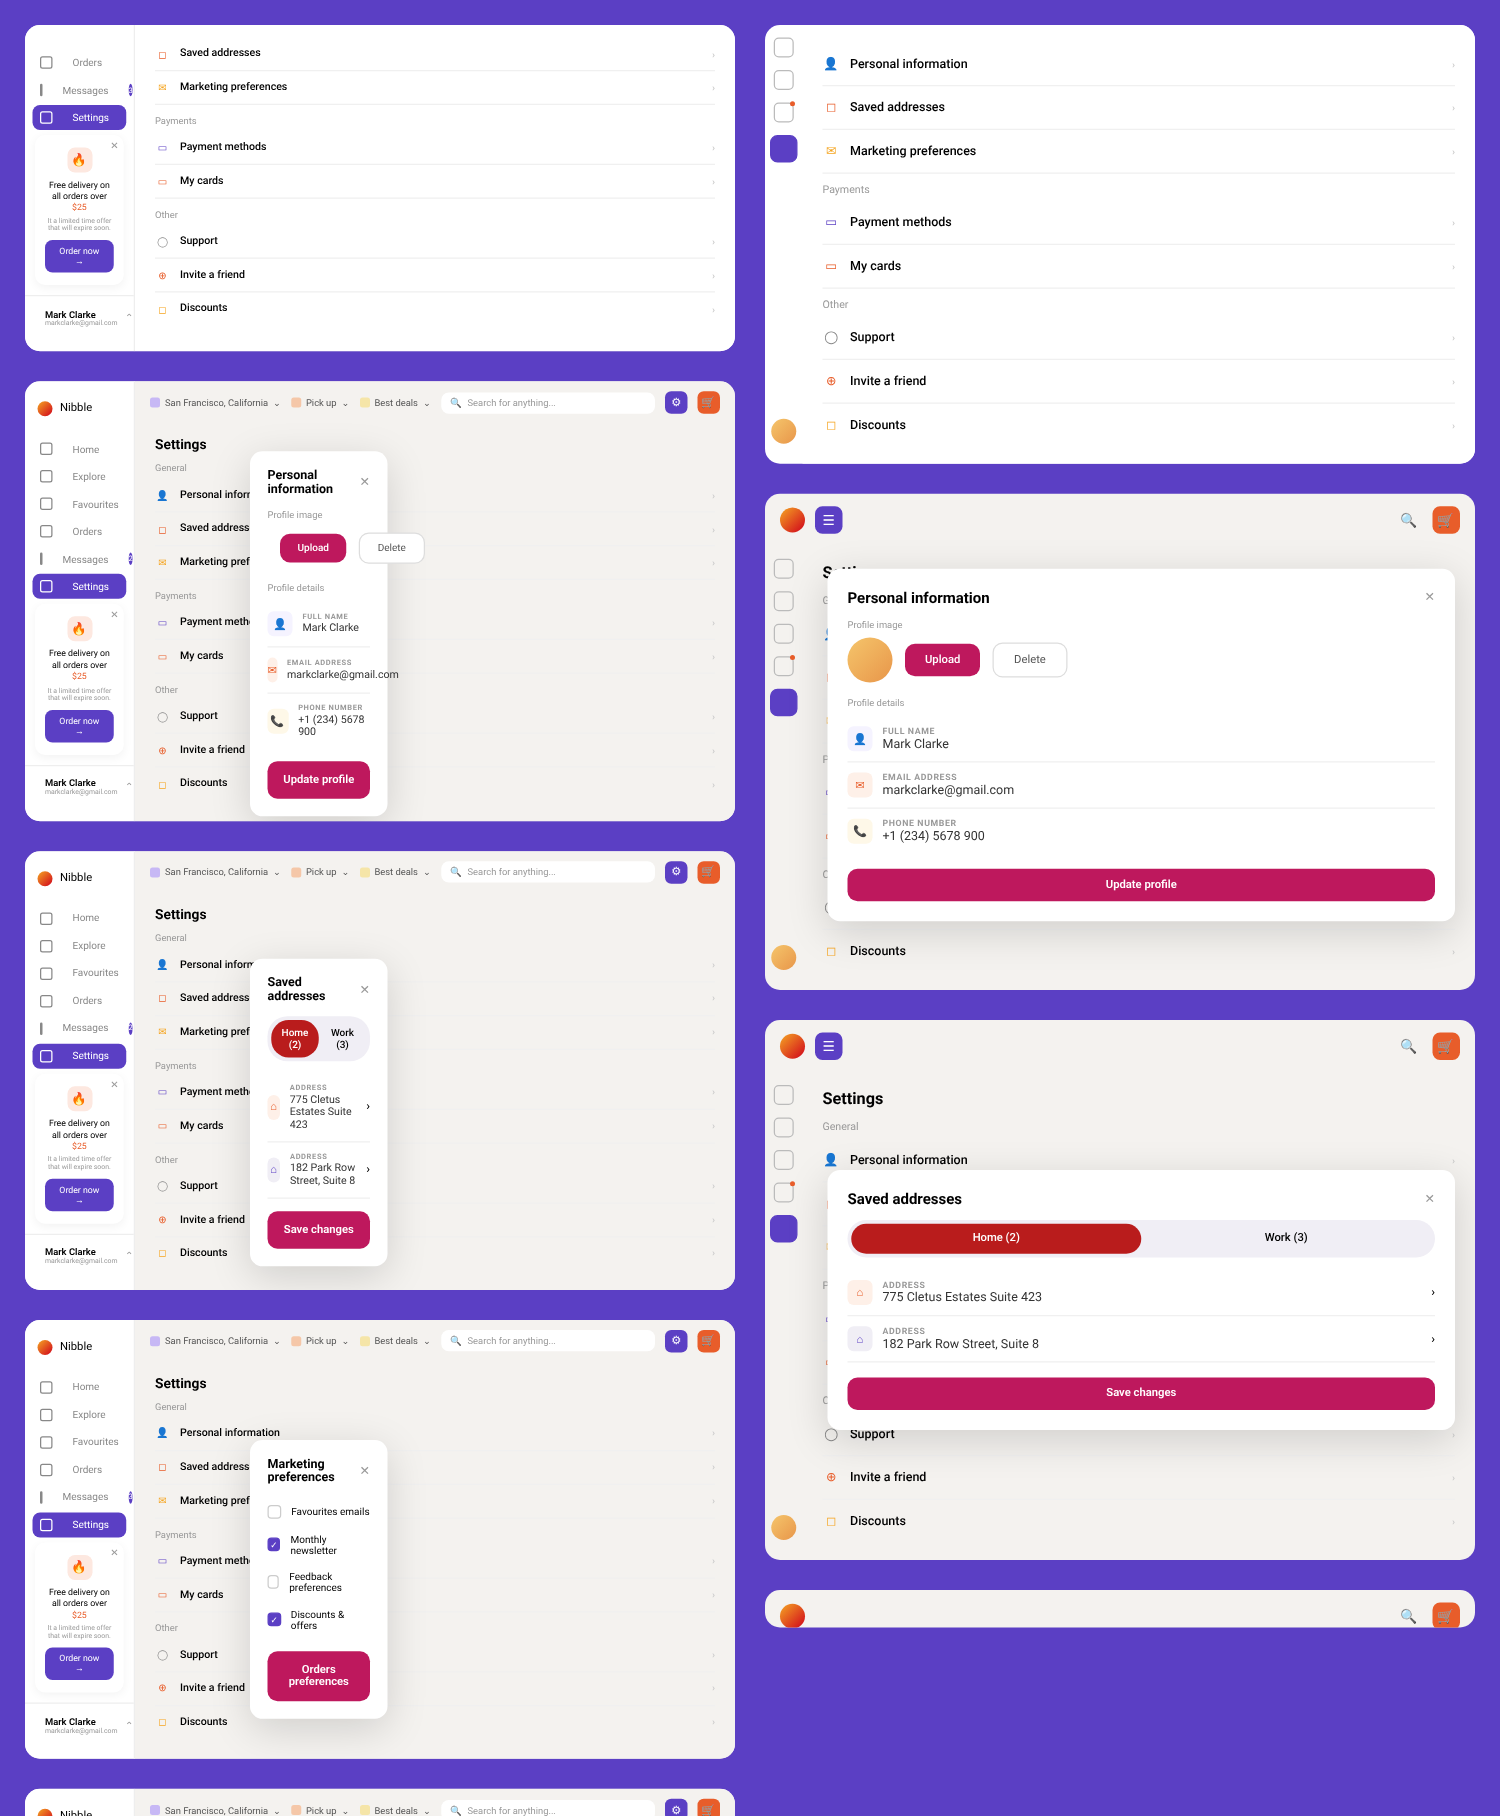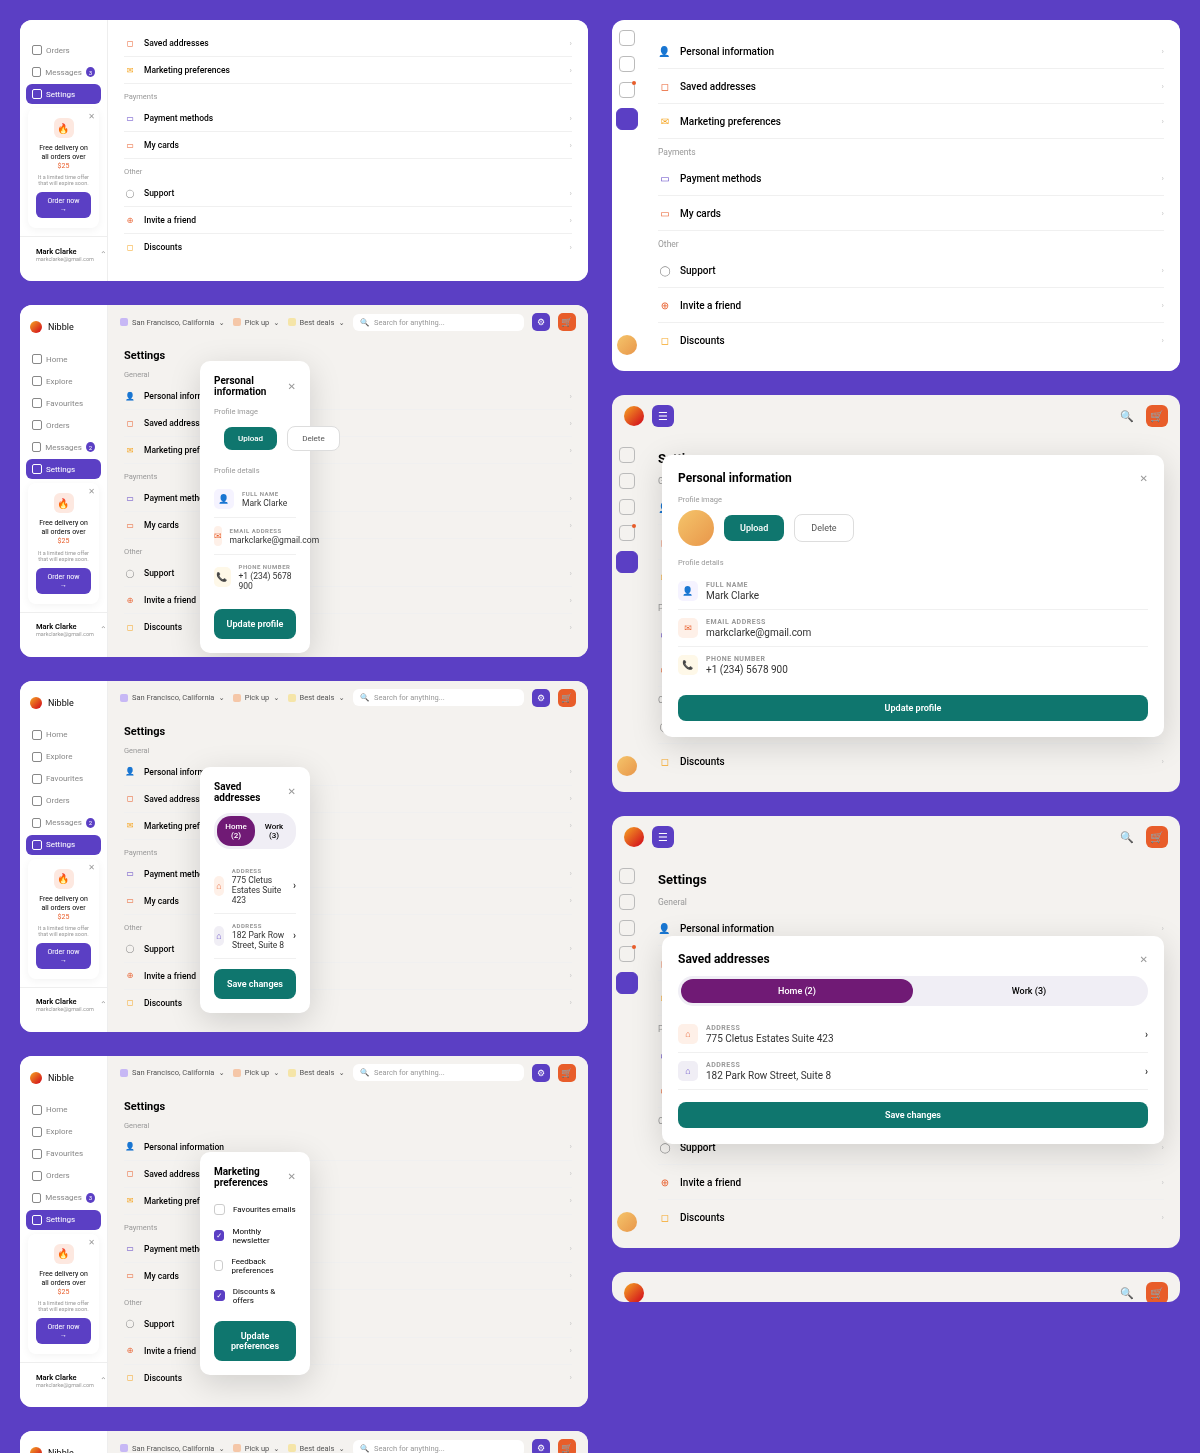--- a/index.html
+++ b/index.html
@@ -6,21 +6,21 @@
 body{background:#5b3fc4;padding:20px;font-size:10px}
 .grid{display:grid;grid-template-columns:1fr 1fr;gap:24px;max-width:1160px;margin:0 auto}
 .col{display:flex;flex-direction:column;gap:24px}
 .card{background:#f4f2ef;border-radius:12px;overflow:hidden;position:relative}
 .card.white{background:#fff}
 .desktop{display:flex;min-height:200px}
 .sidebar{width:88px;background:#fff;display:flex;flex-direction:column;padding:10px 0;border-right:1px solid #eee}
 .brand{display:flex;align-items:center;gap:6px;padding:6px 10px;font-weight:400;font-size:9px}
 .logo{width:12px;height:12px;background:linear-gradient(135deg,#f5a623,#d0021b);border-radius:50%}
 .nav{display:flex;flex-direction:column;gap:2px;padding:4px 6px;margin-top:6px}
-.nav-item{display:flex;align-items:center;gap:4px;padding:5px 6px;border-radius:6px;color:#888;font-size:8px;cursor:pointer}
+.nav-item{display:flex;align-items:center;gap:16px;padding:5px 6px;border-radius:6px;color:#888;font-size:8px;cursor:pointer}
 .nav-item.active{background:#5b3fc4;color:#fff}
 .nav-item .ico{width:10px;height:10px;border:1.5px solid currentColor;border-radius:2px}
 .nav-item .badge{margin-left:auto;background:#5b3fc4;color:#fff;border-radius:50%;width:10px;height:10px;display:flex;align-items:center;justify-content:center;font-size:6px}
 .promo{margin:auto 8px 8px;background:#fff;border-radius:8px;padding:10px 8px;text-align:center;position:relative;box-shadow:0 2px 8px rgba(0,0,0,.05)}
 .promo .x{position:absolute;top:4px;right:4px;font-size:8px;color:#999}
 .promo .fire{width:20px;height:20px;background:#fde8e0;border-radius:6px;margin:0 auto 6px;display:flex;align-items:center;justify-content:center;color:#e85d2a;font-size:10px}
 .promo .l1{font-size:7px;font-weight:400;line-height:1.3}
 .promo .l1 .amt{color:#e85d2a}
 .promo .l2{font-size:5.5px;color:#999;margin:3px 0 6px}
 .promo .btn{background:#5b3fc4;color:#fff;border:none;border-radius:6px;padding:5px 10px;font-size:7px;cursor:pointer}
@@ -56,33 +56,33 @@
 .ri.if{color:#e85d2a}
 .ri.dc{color:#f5a623}
 .row .arr{margin-left:auto;color:#ccc;font-size:8px}
 .modal{position:absolute;background:#fff;border-radius:10px;box-shadow:0 8px 32px rgba(0,0,0,.15);padding:14px;z-index:10}
 .modal .mh{display:flex;align-items:center;justify-content:space-between;margin-bottom:10px}
 .modal .mt{font-size:10px;font-weight:700}
 .modal .mx{color:#999;font-size:10px;cursor:pointer}
 .modal .ml{font-size:7.5px;color:#999;margin-bottom:6px}
 .pi-row{display:flex;align-items:center;gap:10px;margin-bottom:12px}
 .pi-av{width:32px;height:32px;background:linear-gradient(135deg,#f5c56b,#e8964a);border-radius:50%}
-.btn-p{background:#0f766e;color:#fff;border:none;border-radius:8px;padding:7px 14px;font-size:8px;cursor:pointer;font-weight:500}
+.btn-p{background:#be185d;color:#fff;border:none;border-radius:8px;padding:7px 14px;font-size:8px;cursor:pointer;font-weight:500}
 .btn-s{background:#fff;color:#555;border:1px solid #ddd;border-radius:8px;padding:7px 14px;font-size:8px;cursor:pointer}
 .btn-full{width:100%;padding:10px;font-size:9px;font-weight:600}
 .field{display:flex;align-items:center;gap:8px;padding:8px 0;border-bottom:1px solid #f0f0f0}
 .field:last-of-type{border-bottom:none}
 .fi{width:20px;height:20px;background:#f5f3ff;border-radius:5px;display:flex;align-items:center;justify-content:center;font-size:9px}
 .fi.em{background:#fef0e8;color:#e85d2a}
 .fi.ph{background:#fef8e8;color:#d4a11e}
 .fl{font-size:6px;color:#999;text-transform:uppercase;letter-spacing:.5px;font-weight:700}
 .fv{font-size:8.5px;color:#333;margin-top:1px}
 .tabs{display:flex;background:#f0eef5;border-radius:16px;padding:3px;margin-bottom:10px}
 .tab{flex:1;text-align:center;padding:6px;font-size:8px;border-radius:14px;cursor:pointer;font-weight:500}
-.tab.active{background:#701a75;color:#fff}
+.tab.active{background:#b91c1c;color:#fff}
 .addr{display:flex;align-items:center;gap:8px;padding:8px 0;border-bottom:1px solid #f0f0f0}
 .addr .ai{width:20px;height:20px;background:#f0eef5;border-radius:5px;display:flex;align-items:center;justify-content:center;color:#5b3fc4;font-size:9px}
 .addr:nth-child(3) .ai{background:#fef0e8;color:#e85d2a}
 .chk{display:flex;align-items:center;gap:8px;padding:6px 0;font-size:8px}
 .chk .cb{width:11px;height:11px;border:1.5px solid #ccc;border-radius:3px;display:flex;align-items:center;justify-content:center}
 .chk.on .cb{background:#5b3fc4;border-color:#5b3fc4;color:#fff;font-size:7px}
 
 .mobile{display:flex;flex-direction:column}
 .m-top{display:flex;align-items:center;gap:8px;padding:10px 12px}
 .m-logo{width:20px;height:20px;background:linear-gradient(135deg,#f5a623,#d0021b);border-radius:50%}
@@ -587,21 +587,21 @@
             <span>Monthly newsletter</span>
           </div>
 <div class="chk">
             <span class="cb"></span>
             <span>Feedback preferences</span>
           </div>
 <div class="chk on">
             <span class="cb">✓</span>
             <span>Discounts &amp; offers</span>
           </div>
-<button class="btn-p btn-full" style="margin-top:10px">Update preferences</button>
+<button class="btn-p btn-full" style="margin-top:10px">Orders preferences</button>
 </div>
 </div>
 
 <div class="card" style="height:34px;overflow:hidden">
 <div class="desktop">
 <div class="sidebar">
             <div class="brand">
               <div class="logo"></div>
               <span>Nibble</span>
             </div>

